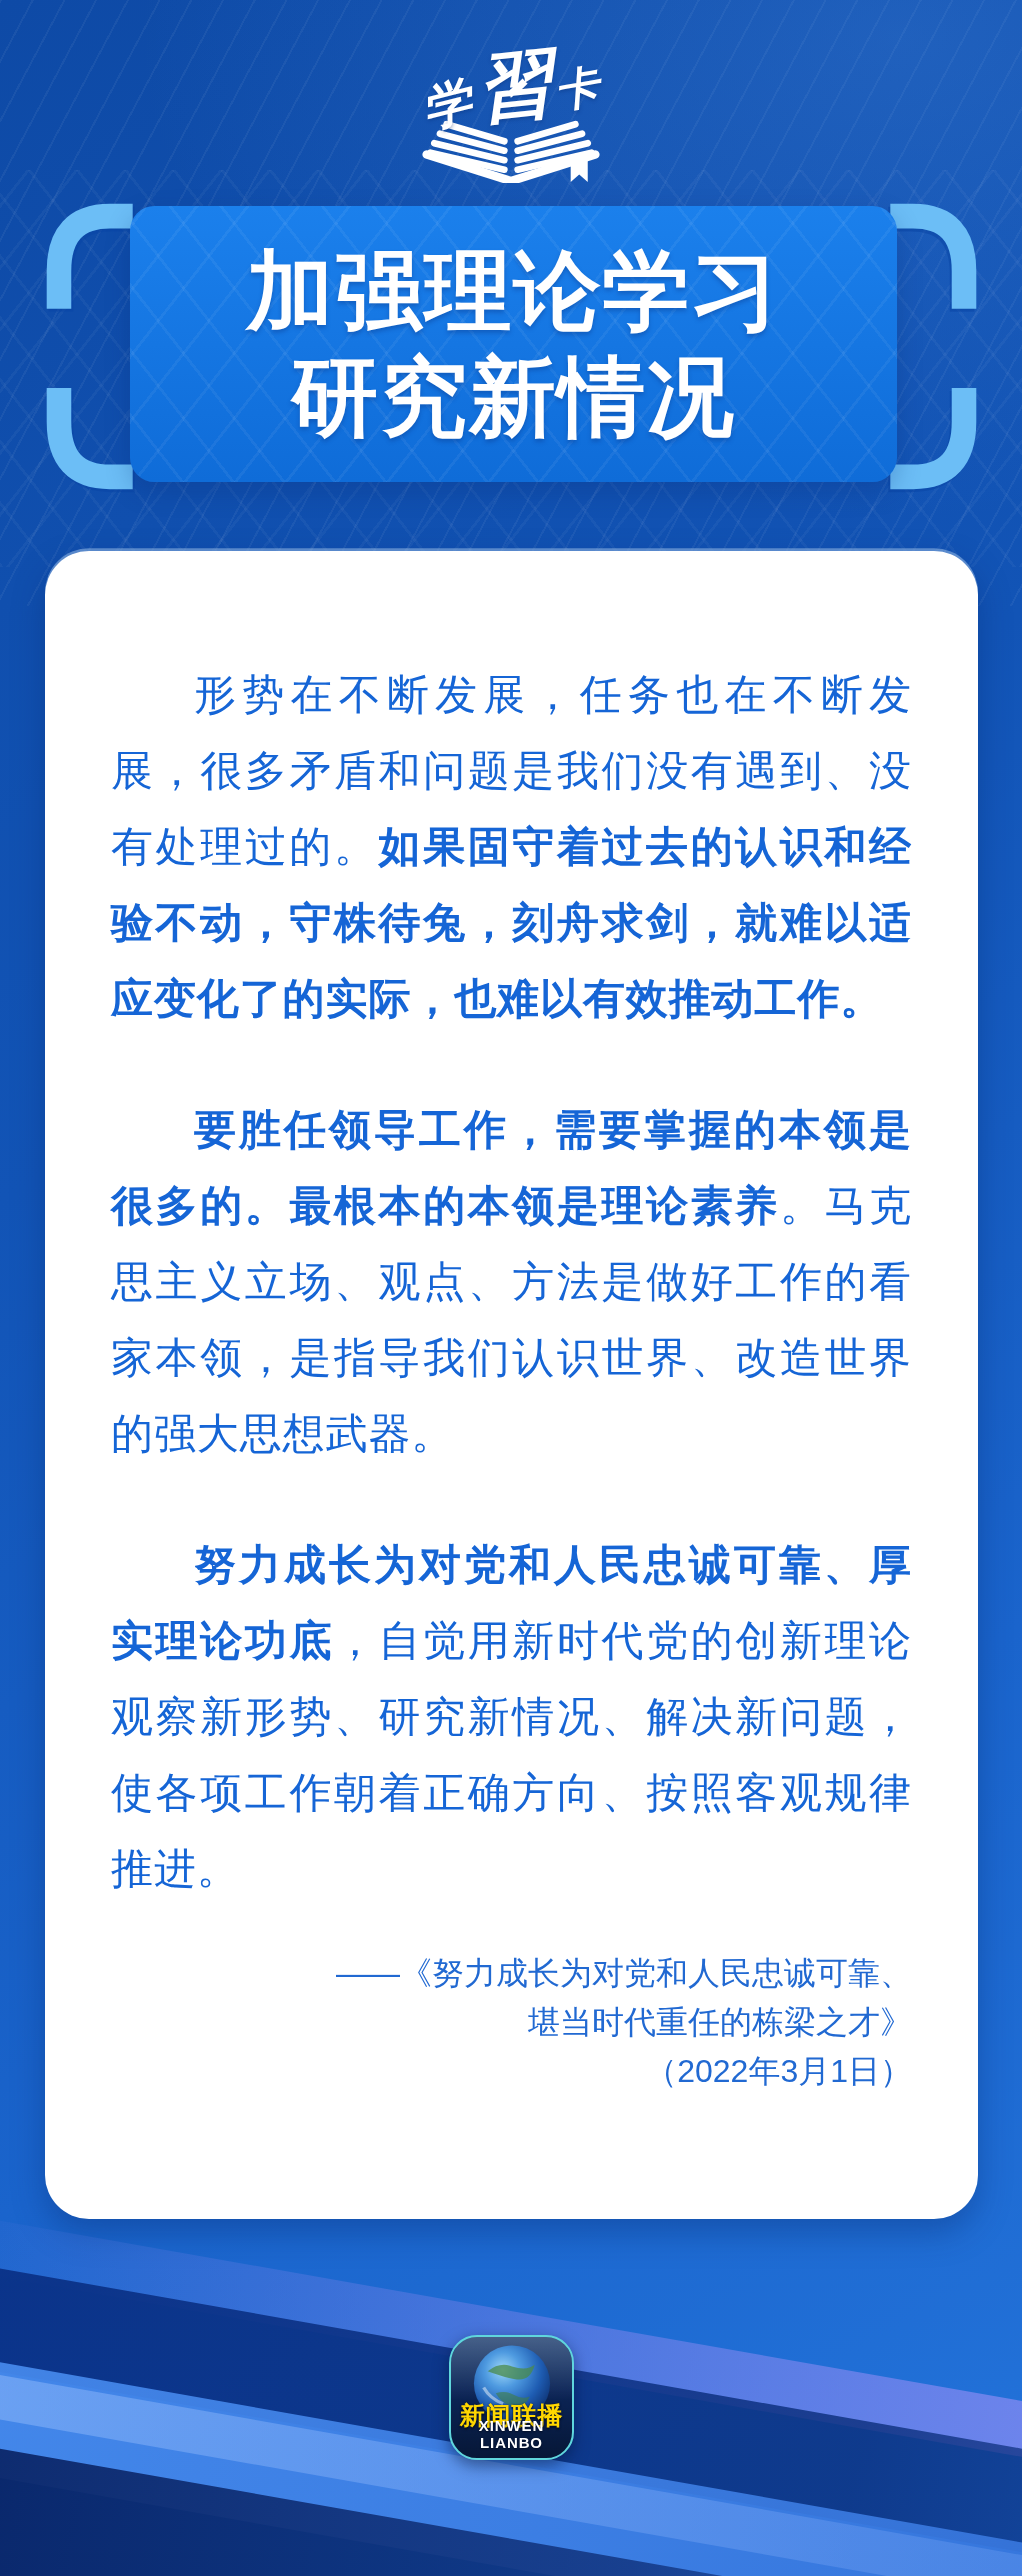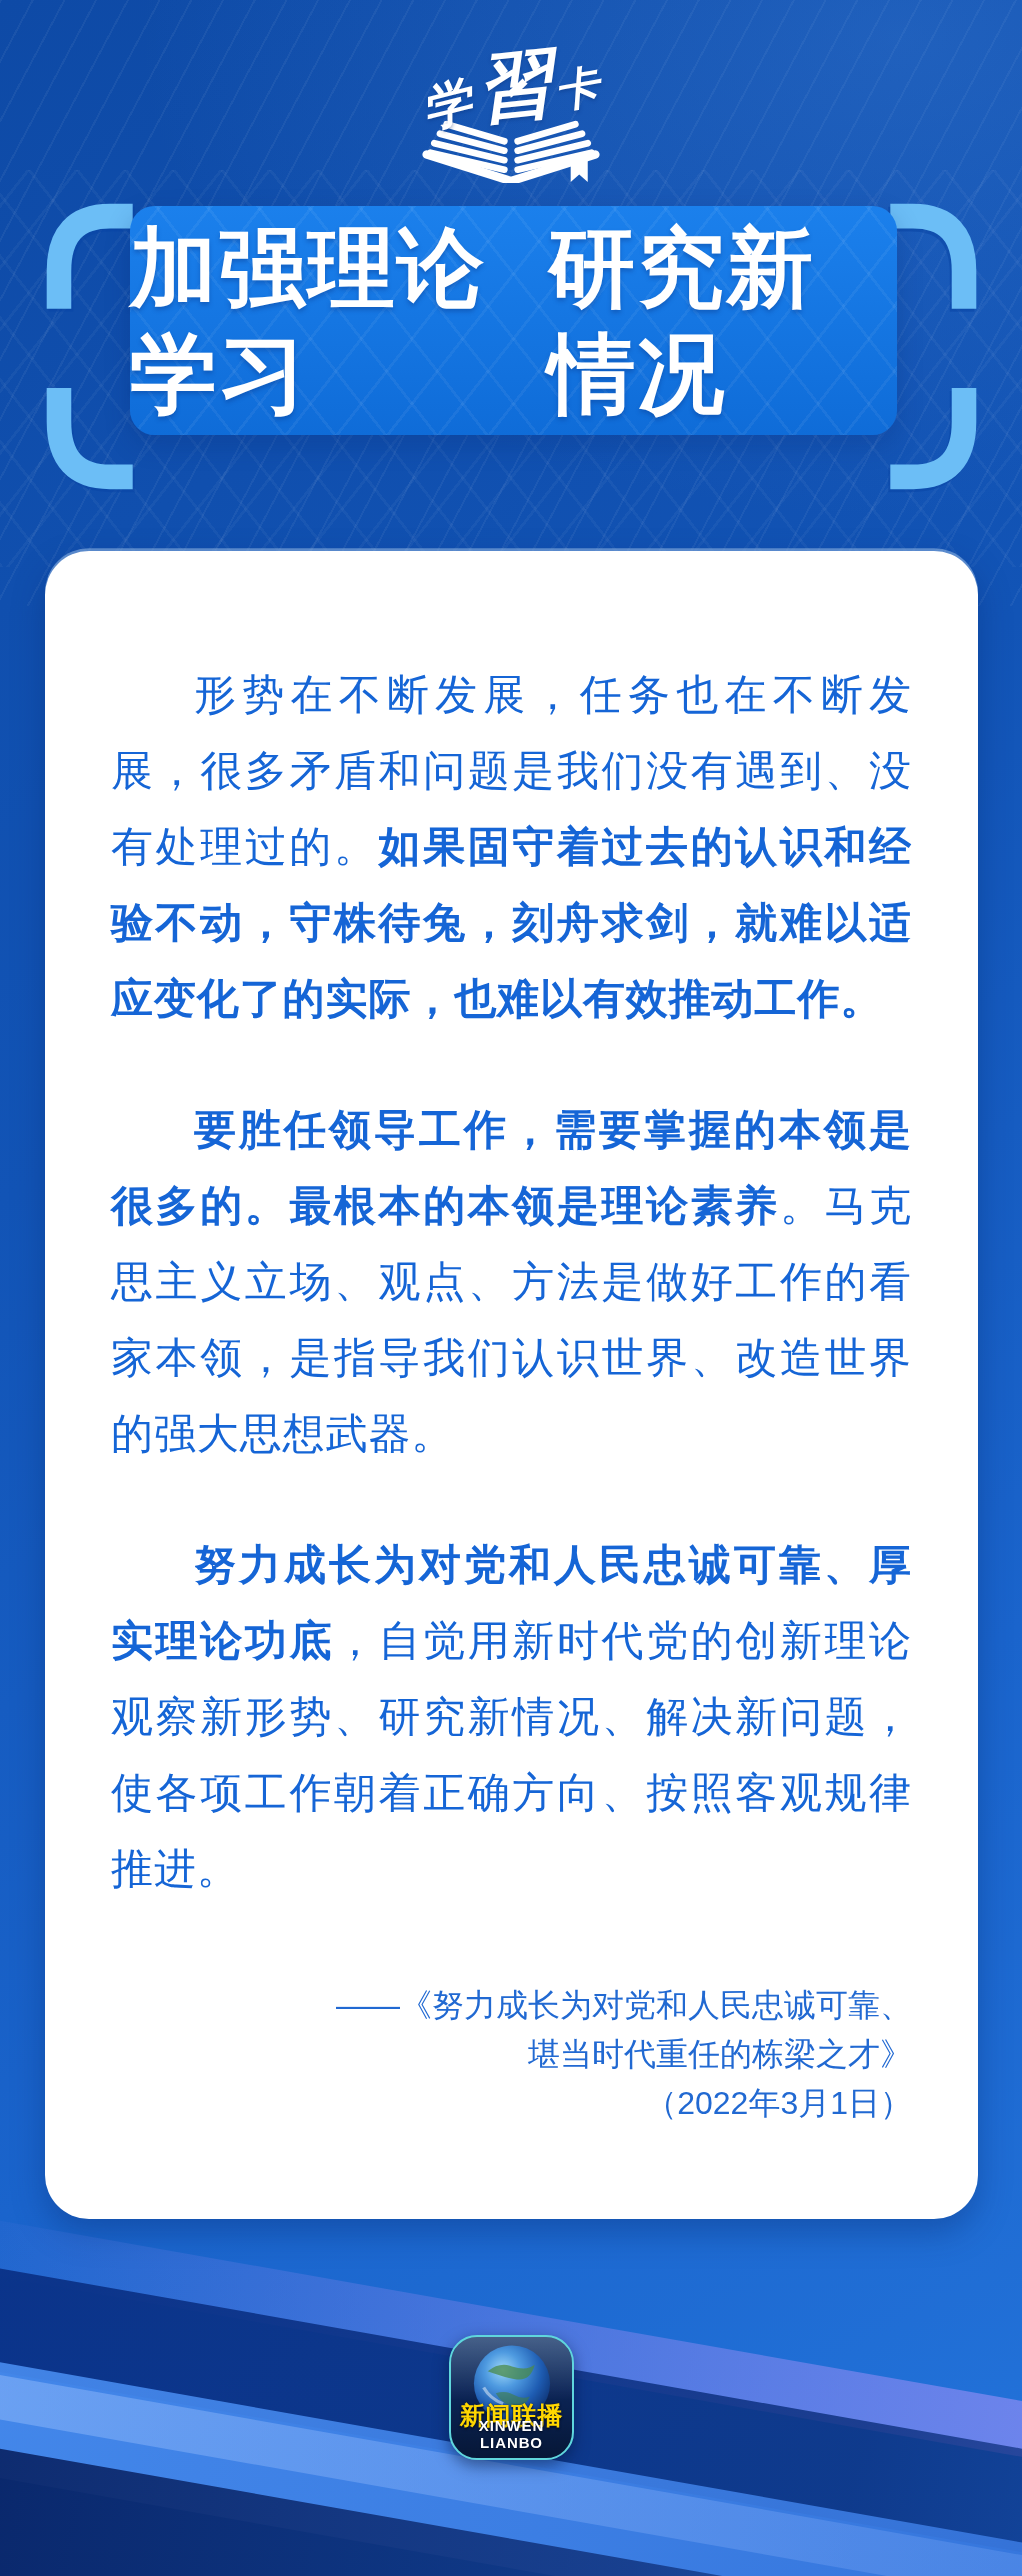--- a/index.html
+++ b/index.html
@@ -32,23 +32,23 @@
   
   .header-logo{position:absolute;left:0;top:45px;width:1022px;text-align:center;color:#fff;}
   .logo-chars{position:relative;height:79px;display:flex;justify-content:center;align-items:flex-end;gap:5.7px;}
   .logo-char{font-weight:900;font-style:italic;line-height:1;text-shadow:0 1.9px 3.8px rgba(5,40,110,.35);}
   .logo-char.c1{font-size:49px;transform:rotate(-14deg) translateY(5.7px);}
   .logo-char.c2{font-size:76px;transform:rotate(-6deg);}
   .logo-char.c3{font-size:44px;transform:rotate(-10deg) translateY(-13.2px);}
   .logo-book{margin-top:-15px;}
 
   
-  .title-card{position:absolute;left:130px;top:206px;width:767px;height:229px;border-radius:24.6px;
+  .title-card{position:absolute;left:130px;top:206px;width:767px;height:276px;border-radius:24.6px;
       background:linear-gradient(180deg,#1b80ec,#0f6cd8);
-      display:flex;flex-direction:row;justify-content:center;align-items:center;
+      display:flex;flex-direction:column;justify-content:center;align-items:center;
       box-shadow:0 9.5px 24.6px rgba(6,45,120,.25);}
   .title-card::before{content:"";position:absolute;inset:0;border-radius:inherit;
       background:
         repeating-linear-gradient(52deg, rgba(255,255,255,.055) 0 2.8px, transparent 2.8px 40px),
         repeating-linear-gradient(-52deg, rgba(255,255,255,.055) 0 2.8px, transparent 2.8px 40px);}
   .title-line{position:relative;color:#fff;font-size:87px;font-weight:900;line-height:106px;
       letter-spacing:1.9px;text-shadow:0 2.8px 4.7px rgba(8,50,130,.35);}
   .bracket{position:absolute;top:201px;width:97px;height:291px;
       filter:drop-shadow(2.8px 3.8px 0 rgba(10,70,165,.55));}
   .bracket.left{left:36px;}
@@ -56,21 +56,21 @@
 
   
   .quote-card{position:absolute;left:45px;top:551px;width:933px;height:1668px;border-radius:44px;
       background:#ffffff;box-shadow:0 -2.8px 0 rgba(150,185,230,.55), 0 13.2px 32px rgba(5,40,110,.35);}
   .quote-inner{position:absolute;left:66px;right:66px;top:106px;}
   .para{margin:0 0 55px 0;font-size:42px;line-height:76px;color:#1565d6;
       text-align:justify;text-indent:83px;letter-spacing:0.9px;}
   .para:last-of-type{margin-bottom:0;}
   .seg-bold{font-weight:900;}
   .seg-regular{font-weight:400;}
-  .attribution{margin-top:74px;text-align:right;color:#2169d2;font-size:32px;line-height:49px;}
+  .attribution{margin-top:42px;text-align:right;color:#2169d2;font-size:32px;line-height:49px;}
 
   
   .footer-logo{position:absolute;left:449px;top:2335px;width:125px;height:125px;border-radius:28px;
       background:linear-gradient(180deg,#123468 0%,#0b2456 45%,#061737 100%);
       border:2.8px solid #5fd6dc;box-sizing:border-box;overflow:hidden;
       box-shadow:0 5.7px 15px rgba(3,20,60,.5);}
   .footer-logo::before{content:"";position:absolute;left:0;top:0;right:0;height:52%;
       background:linear-gradient(180deg, rgba(255,255,255,.22), rgba(255,255,255,0));}
   .earth{position:absolute;left:50%;top:5.7px;transform:translateX(-50%);}
   .footer-title{position:absolute;left:0;right:0;bottom:25.6px;text-align:center;

